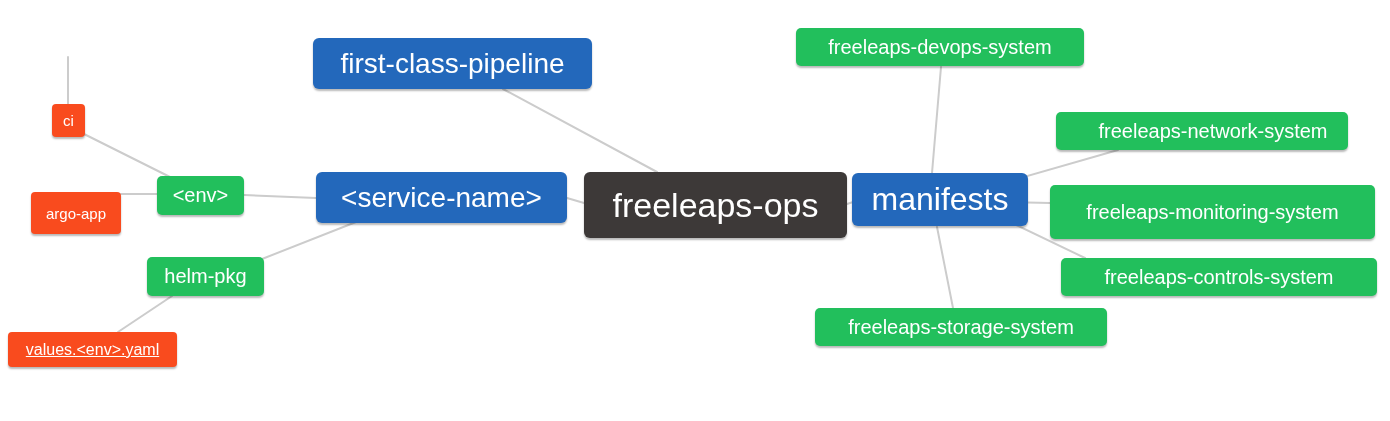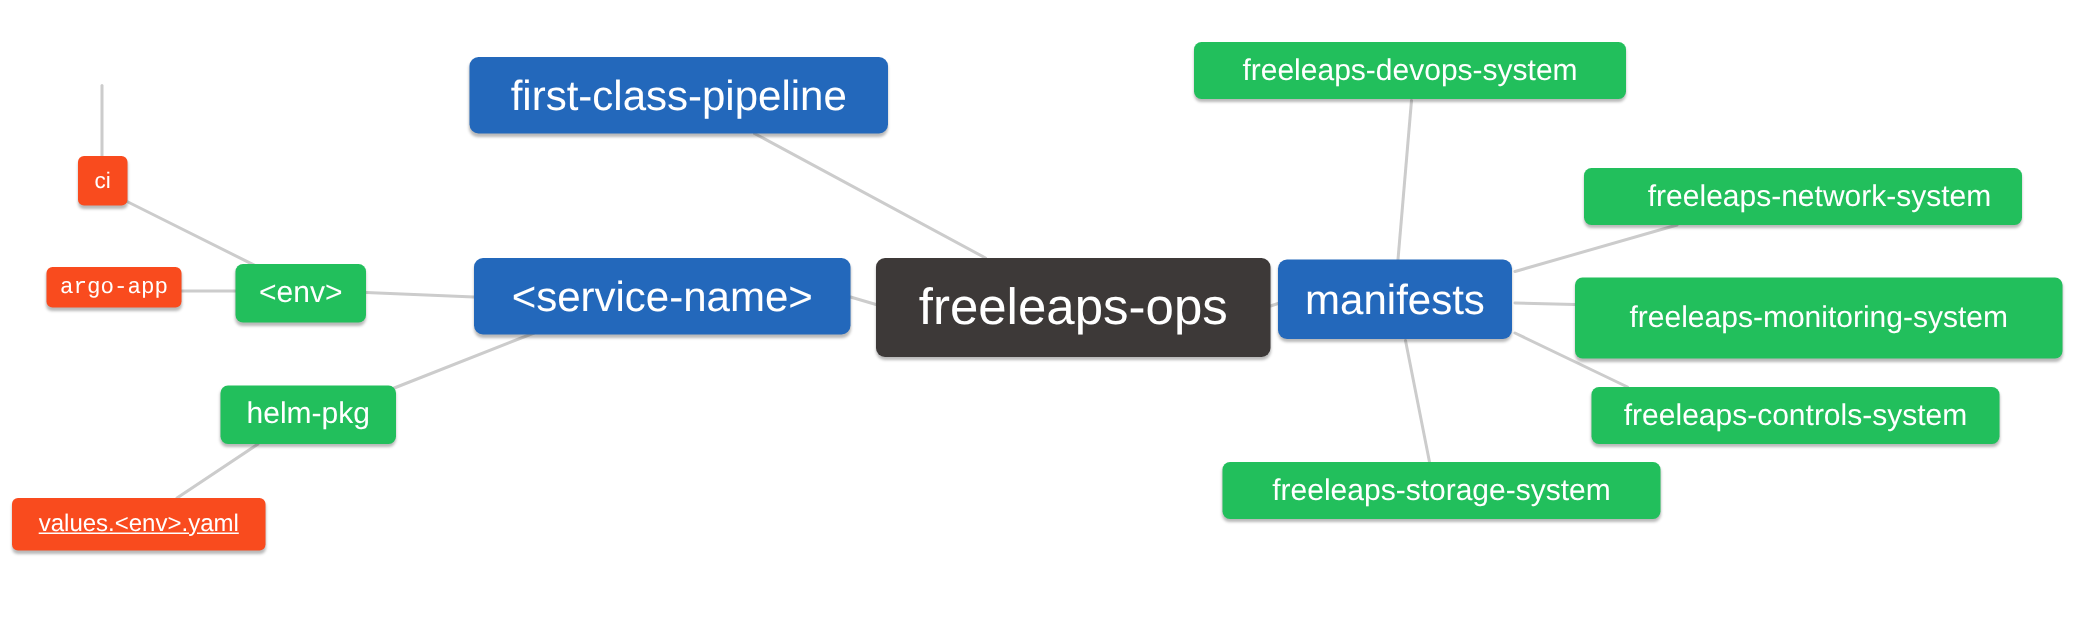--- a/index.html
+++ b/index.html
@@ -35,32 +35,32 @@
     user-select: none;
   }
   .c-blue   { background: #2368bb; }
   .c-green  { background: #22bf5c; }
   .c-orange { background: #f7a329; }
   .c-red    { background: #f94b1e; }
   .c-dark   { background: #3d3938; }
 
   .n-jenkinsfile { left: 20px;  top: 26px;  width: 95px;  height: 31px; font-size: 15px; border-radius: 4px; }
   .n-ci          { left: 52px;  top: 104px; width: 33px;  height: 33px; font-size: 15px; border-radius: 4px; }
-  .n-argo        { left: 31px;  top: 178px; width: 90px;  height: 27px; font-size: 15px; border-radius: 4px; font-family: Liberation Mono, monospace; }
+  .n-argo        { left: 31px;  top: 192px; width: 90px;  height: 42px; font-size: 15px; border-radius: 4px; }
   .n-env         { left: 157px; top: 176px; width: 87px;  height: 39px; font-size: 20px; }
   .n-helm        { left: 147px; top: 257px; width: 117px; height: 39px; font-size: 20px; }
   .n-values      { left: 8px;   top: 332px; width: 169px; height: 35px; font-size: 16px; border-radius: 4px; text-decoration: underline; }
   .n-fcp         { left: 313px; top: 38px;  width: 279px; height: 51px; font-size: 28px; border-radius: 6px; }
   .n-service     { left: 316px; top: 172px; width: 251px; height: 51px; font-size: 28px; border-radius: 6px; }
   .n-root        { left: 584px; top: 172px; width: 263px; height: 66px; font-size: 34px; border-radius: 6px; }
-  .n-manifests   { left: 852px; top: 173px; width: 156px; height: 53px; font-size: 28px; border-radius: 6px; }
+  .n-manifests   { left: 852px; top: 173px; width: 176px; height: 53px; font-size: 32px; border-radius: 6px; }
   .n-devops      { left: 796px;  top: 28px;  width: 288px; height: 38px; font-size: 20px; }
   .n-network     { left: 1056px; top: 112px; width: 292px; height: 38px; font-size: 20px; padding-left: 22px; }
   .n-monitoring  { left: 1050px; top: 185px; width: 325px; height: 54px; font-size: 20px; }
-  .n-controls    { left: 1061px; top: 258px; width: 272px; height: 38px; font-size: 20px; }
+  .n-controls    { left: 1061px; top: 258px; width: 316px; height: 38px; font-size: 20px; }
   .n-storage     { left: 815px;  top: 308px; width: 292px; height: 38px; font-size: 20px; }
 </style>
 </head>
 <body>
 
 <div class="stage">
 
   <svg class="edges" viewBox="0 0 1390 421" xmlns="http://www.w3.org/2000/svg">
     <line x1="68" y1="57" x2="68" y2="104"></line>
     <line x1="82" y1="133" x2="172" y2="178"></line>

